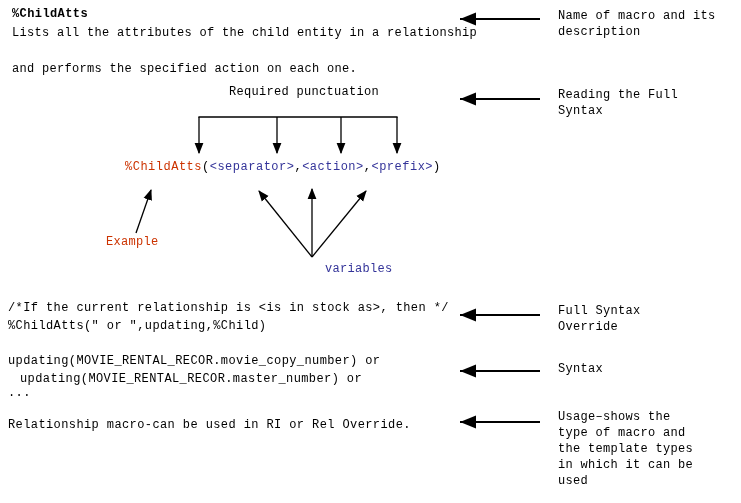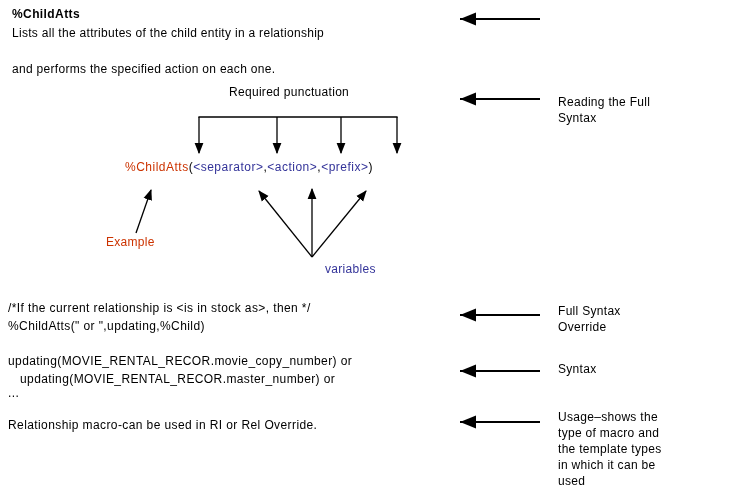--- a/index.html
+++ b/index.html
@@ -1,21 +1,21 @@
 <!DOCTYPE html>
 <html style="--keyword-color: #cc3300; --variable-color: #333399;"><head>
 <meta charset="utf-8">
 <style>
   html, body { margin: 0; padding: 0; background: #ffffff; }
   .canvas {
     position: relative;
     width: 741px;
     height: 503px;
     background: #ffffff;
-    font-family: Liberation Sans, sans-serif;
+    font-family: Liberation Mono, monospace;
     font-size: 12px;
     color: #000000;
     overflow: hidden;
   }
   .abs { position: absolute; white-space: nowrap; letter-spacing: 0.3px; }
   .title { font-weight: bold; letter-spacing: 0.4px; }
   .syntax { letter-spacing: 0.5px; font-size: 12px; }
   .kw  { color: var(--keyword-color, #cc3300); }
   .var { color: var(--variable-color, #333399); }
   .annot { position: absolute; left: 558px; line-height: 16px; letter-spacing: 0.3px; }
@@ -73,21 +73,25 @@
   <div class="abs kw" style="left:106px; top:235px;">Example</div>
   <div class="abs var" style="left:285px; top:262px;margin-left:40px;">variables</div>
 
   <div class="abs example-line" style="left:8px; top:301px;">/*If the current relationship is &lt;is in stock as&gt;, then */</div>
   <div class="abs example-line" style="left:8px; top:319px;">%ChildAtts(" or ",updating,%Child)</div>
   <div class="abs example-line" style="left:8px; top:354px;">updating(MOVIE_RENTAL_RECOR.movie_copy_number) or</div>
   <div class="abs example-line" style="left:20px; top:372px;">updating(MOVIE_RENTAL_RECOR.master_number) or</div>
   <div class="abs example-line" style="left:8px; top:386px;">...</div>
   <div class="abs example-line" style="left:8px; top:418px;">Relationship macro-can be used in RI or Rel Override.</div>
 
-  <div class="annot" style="top:94px;">
+  <div class="annot" style="top:8px;">
+    <div>Name of macro and its</div>
+    <div>description</div>
+  </div>
+  <div class="annot" style="top:87px;">
     <div>Reading the Full</div>
     <div>Syntax</div>
   </div>
   <div class="annot" style="top:303px;">
     <div>Full Syntax</div>
     <div>Override</div>
   </div>
   <div class="annot" style="top:361px;">
     <div>Syntax</div>
   </div>

